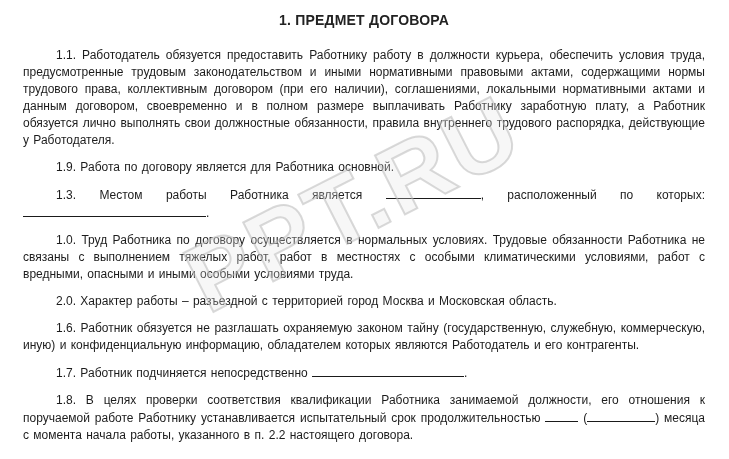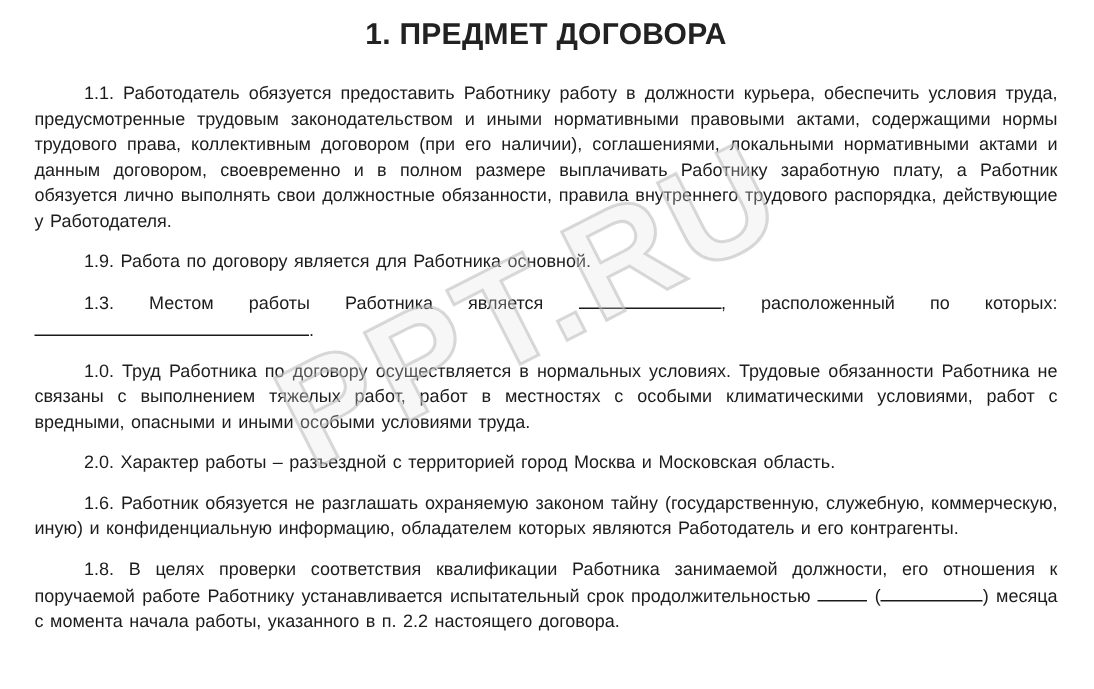--- a/index.html
+++ b/index.html
@@ -17,21 +17,21 @@
   }
   .doc-page {
     position: relative;
     width: 729px;
     height: 459px;
     box-sizing: border-box;
     padding: 8px 24px 0 23px;
     background: #ffffff;
   }
   .doc-title {
-    font-size: 20px;
+    font-size: 14px;
     font-weight: 700;
     text-align: center;
     letter-spacing: 0.2px;
     margin: 4px 0 19px 0;
     color: #222222;
   }
   .paragraphs p {
     font-size: 12px;
     line-height: 17px;
     text-align: justify;
@@ -69,15 +69,16 @@
 <div class="doc-page">
   <div class="watermark">PPT.RU</div>
   <h1 class="doc-title">1. ПРЕДМЕТ ДОГОВОРА</h1>
   <div class="paragraphs">
       <p><span>1.1. Работодатель обязуется предоставить Работнику работу в должности курьера, обеспечить условия труда, предусмотренные трудовым законодательством и иными нормативными правовыми актами, содержащими нормы трудового права, коллективным договором (при его наличии), соглашениями, локальными нормативными актами и данным договором, своевременно и в полном размере выплачивать Работнику заработную плату, а Работник обязуется лично выполнять свои должностные обязанности, правила внутреннего трудового распорядка, действующие у Работодателя.</span></p>
       <p><span>1.9. Работа по договору является для Работника основной.</span></p>
       <p><span>1.3. Местом работы Работника является </span><span class="blank" style="width: 95px;"></span><span>, расположенный по которых: </span><span class="blank" style="width: 183px;"></span><span>.</span></p>
       <p><span>1.0. Труд Работника по договору осуществляется в нормальных условиях. Трудовые обязанности Работника не связаны с выполнением тяжелых работ, работ в местностях с особыми климатическими условиями, работ с вредными, опасными и иными особыми условиями труда.</span></p>
       <p><span>2.0. Характер работы – разъездной с территорией город Москва и Московская область.</span></p>
       <p><span>1.6. Работник обязуется не разглашать охраняемую законом тайну (государственную, служебную, коммерческую, иную) и конфиденциальную информацию, обладателем которых являются Работодатель и его контрагенты.</span></p>
+      <p><span>1.7. Работник подчиняется непосредственно </span><span class="blank" style="width: 152px;"></span><span>.</span></p>
       <p><span>1.8. В целях проверки соответствия квалификации Работника занимаемой должности, его отношения к поручаемой работе Работнику устанавливается испытательный срок продолжительностью </span><span class="blank" style="width: 33px;"></span><span> (</span><span class="blank" style="width: 68px;"></span><span>) месяца с момента начала работы, указанного в п. 2.2 настоящего договора.</span></p>
     </div>
 </div>
 
 </body></html>

